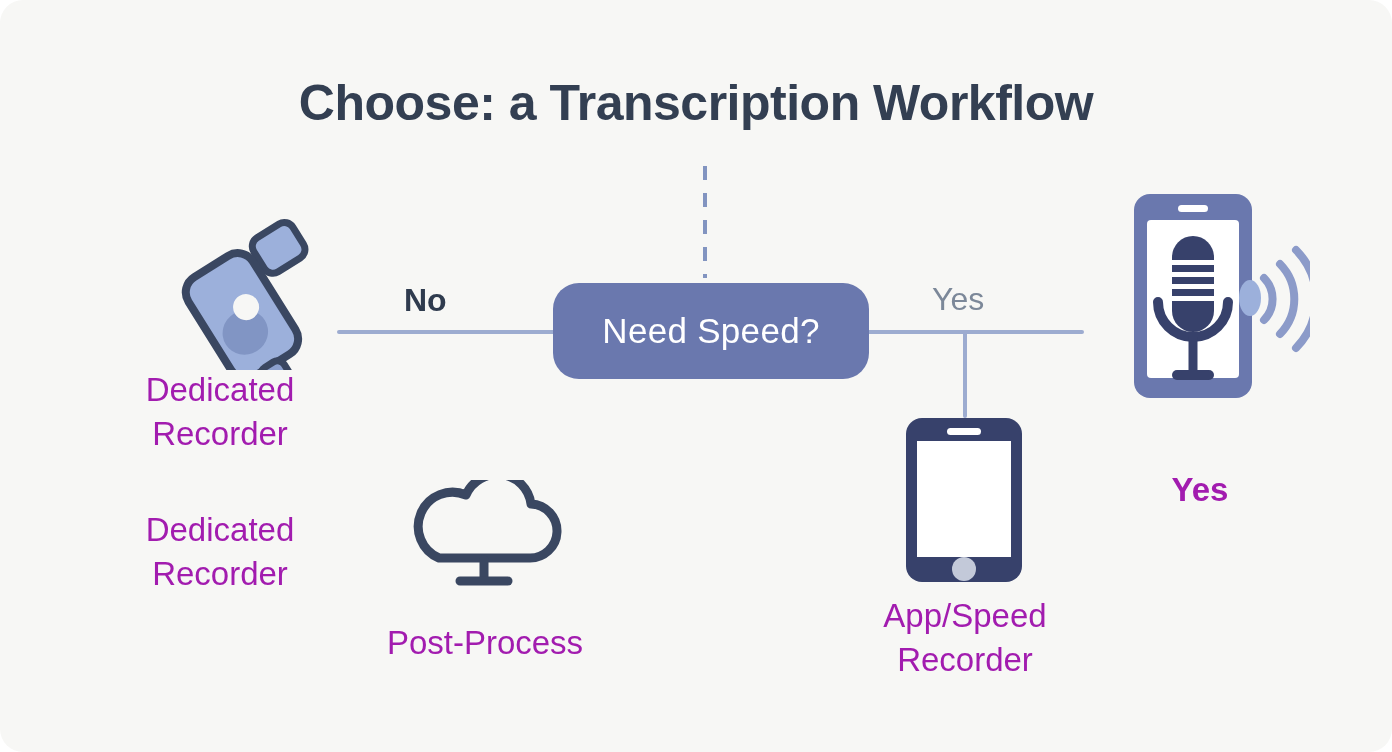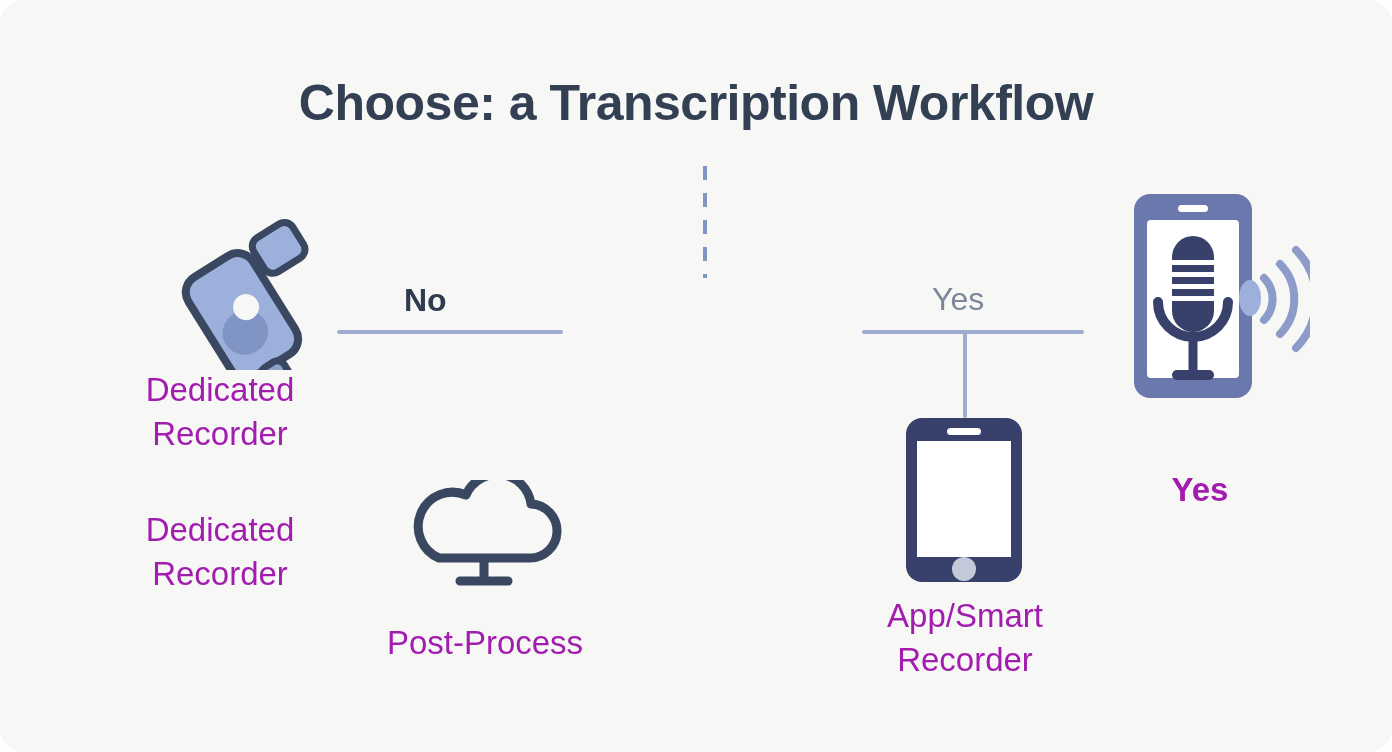--- a/index.html
+++ b/index.html
@@ -133,20 +133,23 @@
 <div id="canvas">
 
   <div id="title">Choose: a Transcription Workflow</div>
 
   <div id="dashed-top"></div>
 
   <div id="line-left" class="hline"></div>
   <div id="line-right" class="hline"></div>
   <div id="drop-right" class="vline"></div>
 
+  <div id="decision-node">
+    <span id="decision-label">Need Speed?</span>
+  </div>
 
   <div id="branch-no" class="branch-label">No</div>
   <div id="branch-yes" class="branch-label">Yes</div>
 
   <div id="icon-recorder" class="icon">
     <svg viewBox="0 0 200 165" width="200" height="165">
       <g transform="rotate(-32 100 82)">
 
         <rect x="122" y="44" width="46" height="40" rx="10" fill="#9cb0db" stroke="#3a4761" stroke-width="7"></rect>
 
@@ -186,21 +189,21 @@
   <div id="icon-phone" class="icon">
     <svg viewBox="0 0 122 170" width="122" height="170">
       <rect x="3" y="3" width="116" height="164" rx="16" fill="#37416b"></rect>
       <rect x="14" y="26" width="94" height="116" fill="#ffffff"></rect>
       <rect x="44" y="13" width="34" height="7" rx="3.5" fill="#ffffff"></rect>
       <circle cx="61" cy="154" r="12" fill="#c3c9d9"></circle>
     </svg>
   </div>
 
   <div id="caption-app-smart" class="node-caption">
-    <span class="normal">App/Smart</span>
+    <span class="normal">App/Speed</span>
     <span class="normal">Recorder</span>
   </div>
 
   <div id="icon-phone-mic" class="icon">
     <svg viewBox="0 0 180 212" width="180" height="212">
 
       <rect x="4" y="4" width="118" height="204" rx="16" fill="#6a78ae"></rect>
       <rect x="17" y="30" width="92" height="158" rx="4" fill="#ffffff"></rect>
       <rect x="48" y="15" width="30" height="7" rx="3.5" fill="#ffffff"></rect>
 

